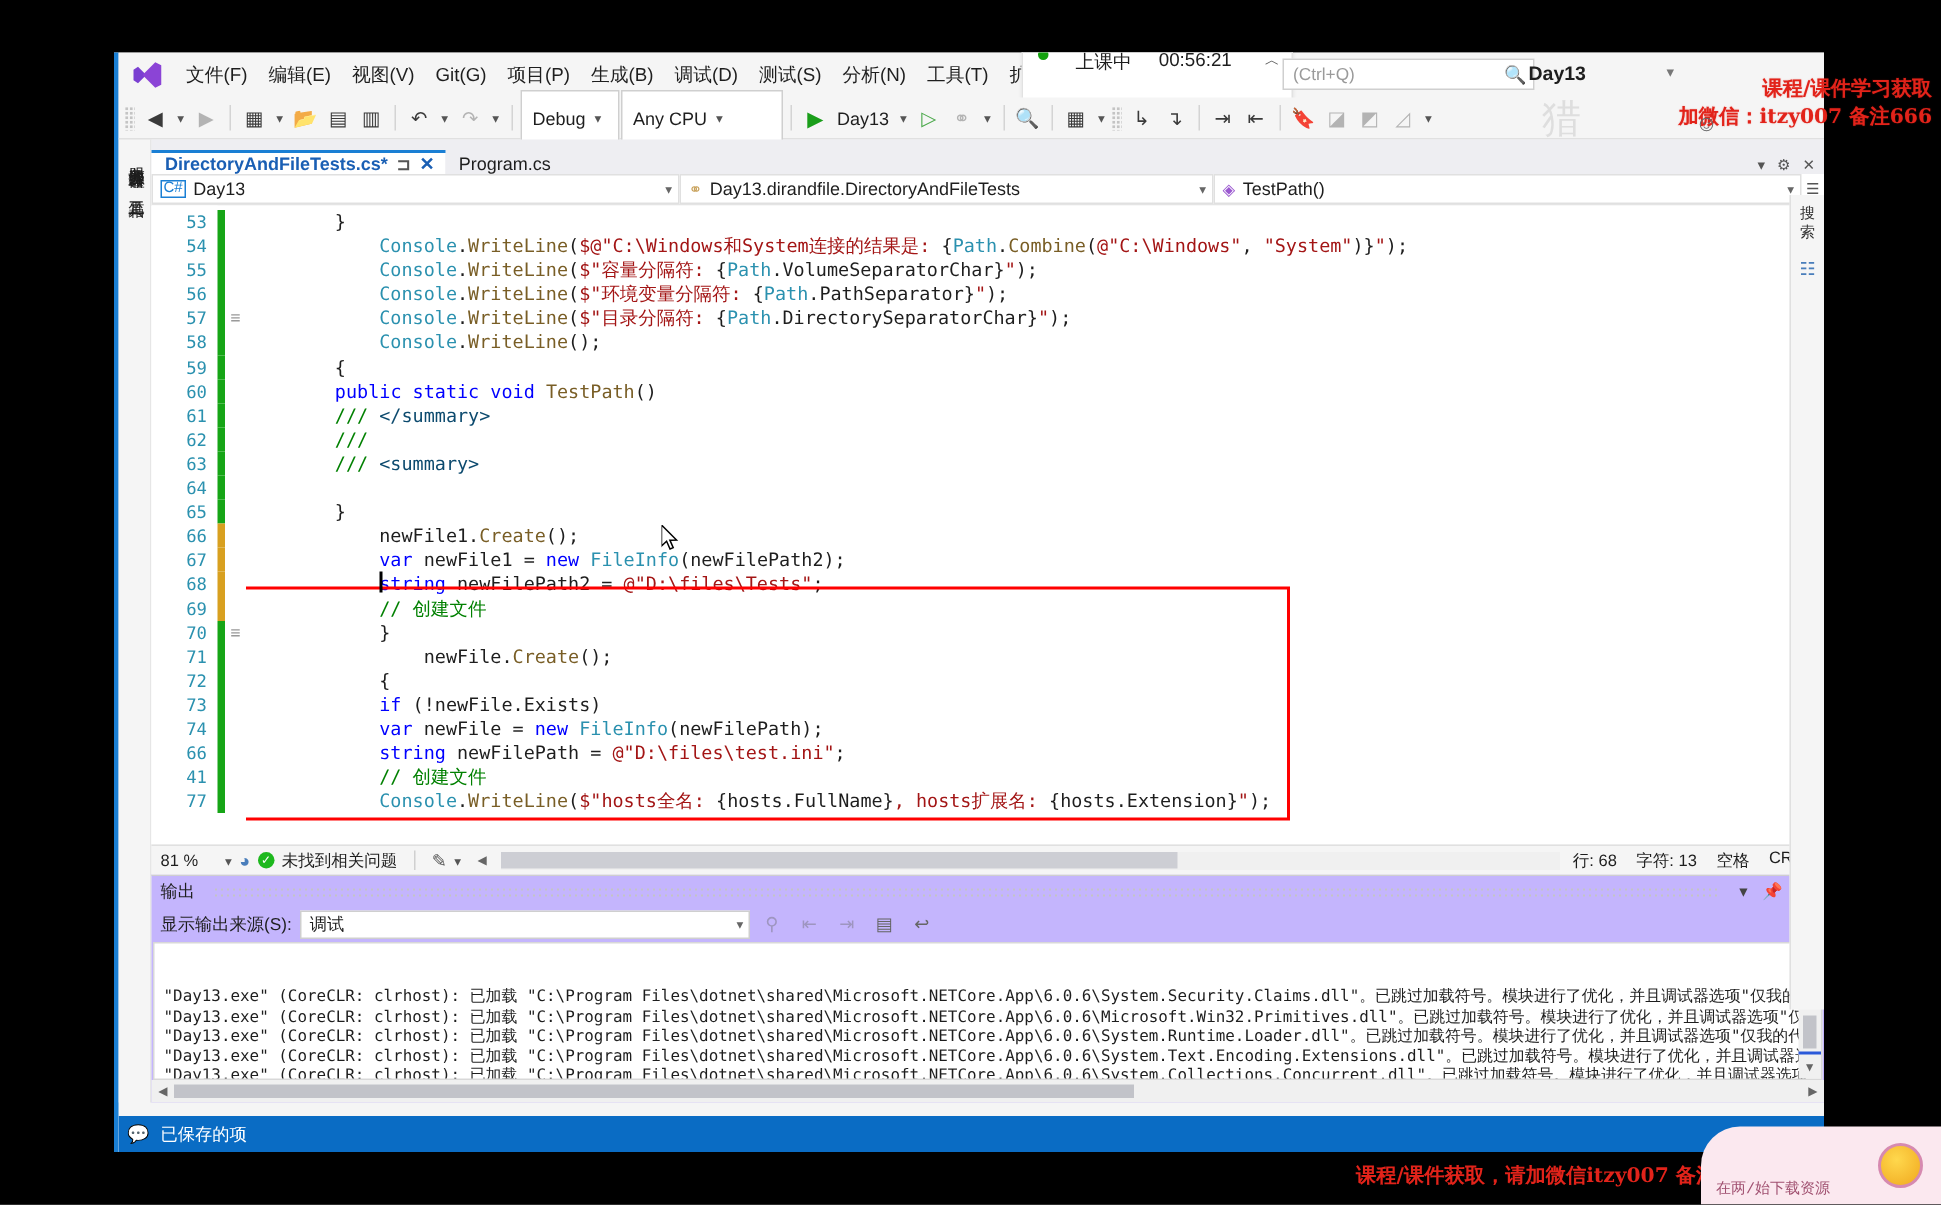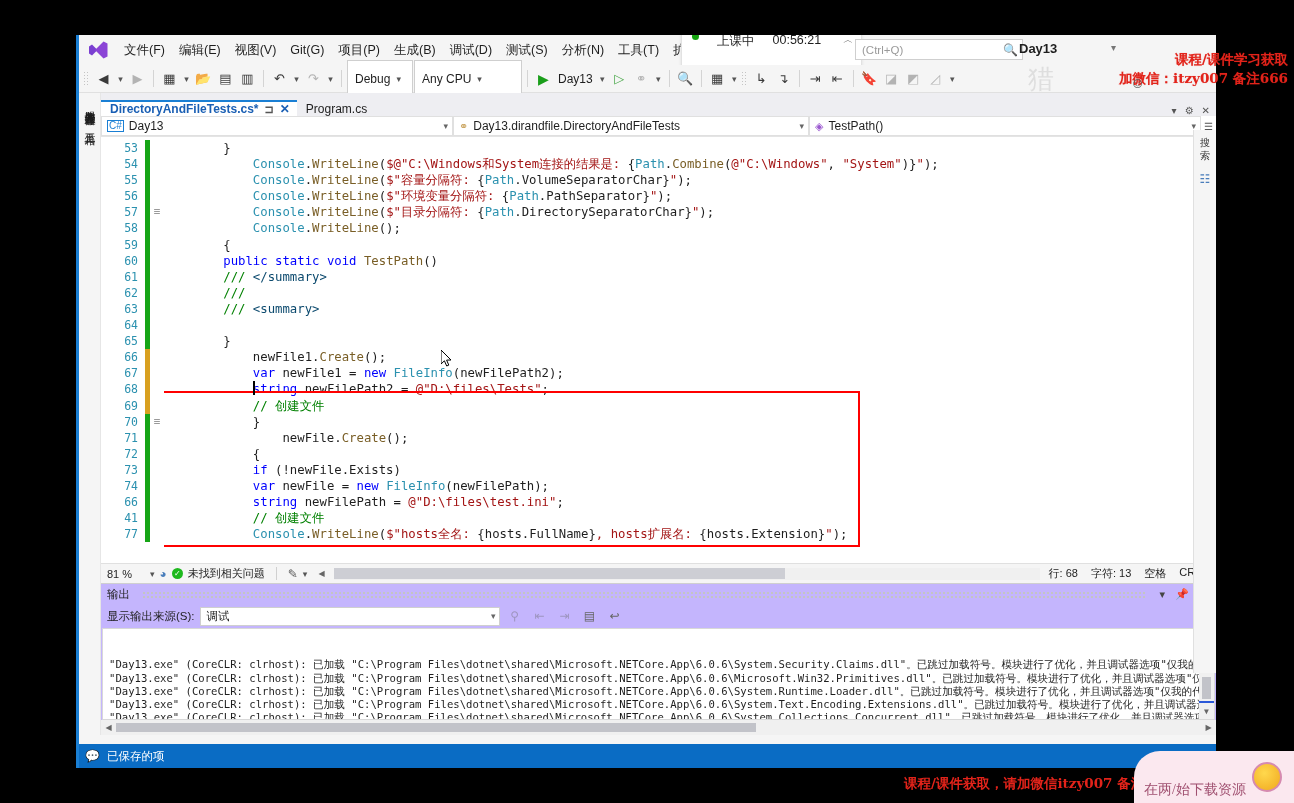--- a/index.html
+++ b/index.html
@@ -295,22 +295,22 @@
     position: absolute; right: 0; bottom: 0; width: 160px; height: 52px;
     background: #fbe8ef; border-top-left-radius: 26px;
     display: flex; align-items: center; justify-content: flex-end; padding-right: 12px;
   }
   .brwidget .face {
     width: 30px; height: 30px; border-radius: 50%;
     background: radial-gradient(circle at 40% 35%, #ffd84d, #f0a81e);
     position: relative; border: 2px solid #d68ab0;
   }
   .brwidget .lbl {
-    position: absolute; left: 10px; bottom: 4px; font-size: 14px;
-    color: #a05070; font-family: Liberation Serif, serif;
+    position: absolute; left: 10px; bottom: 4px; font-size: 10px;
+    color: #a05070; font-family: Liberation Mono, monospace;
   }
 </style>
 </head>
 <body>
 
 <div id="root">
 
   <div class="vswin">
 
     <div class="menubar">

